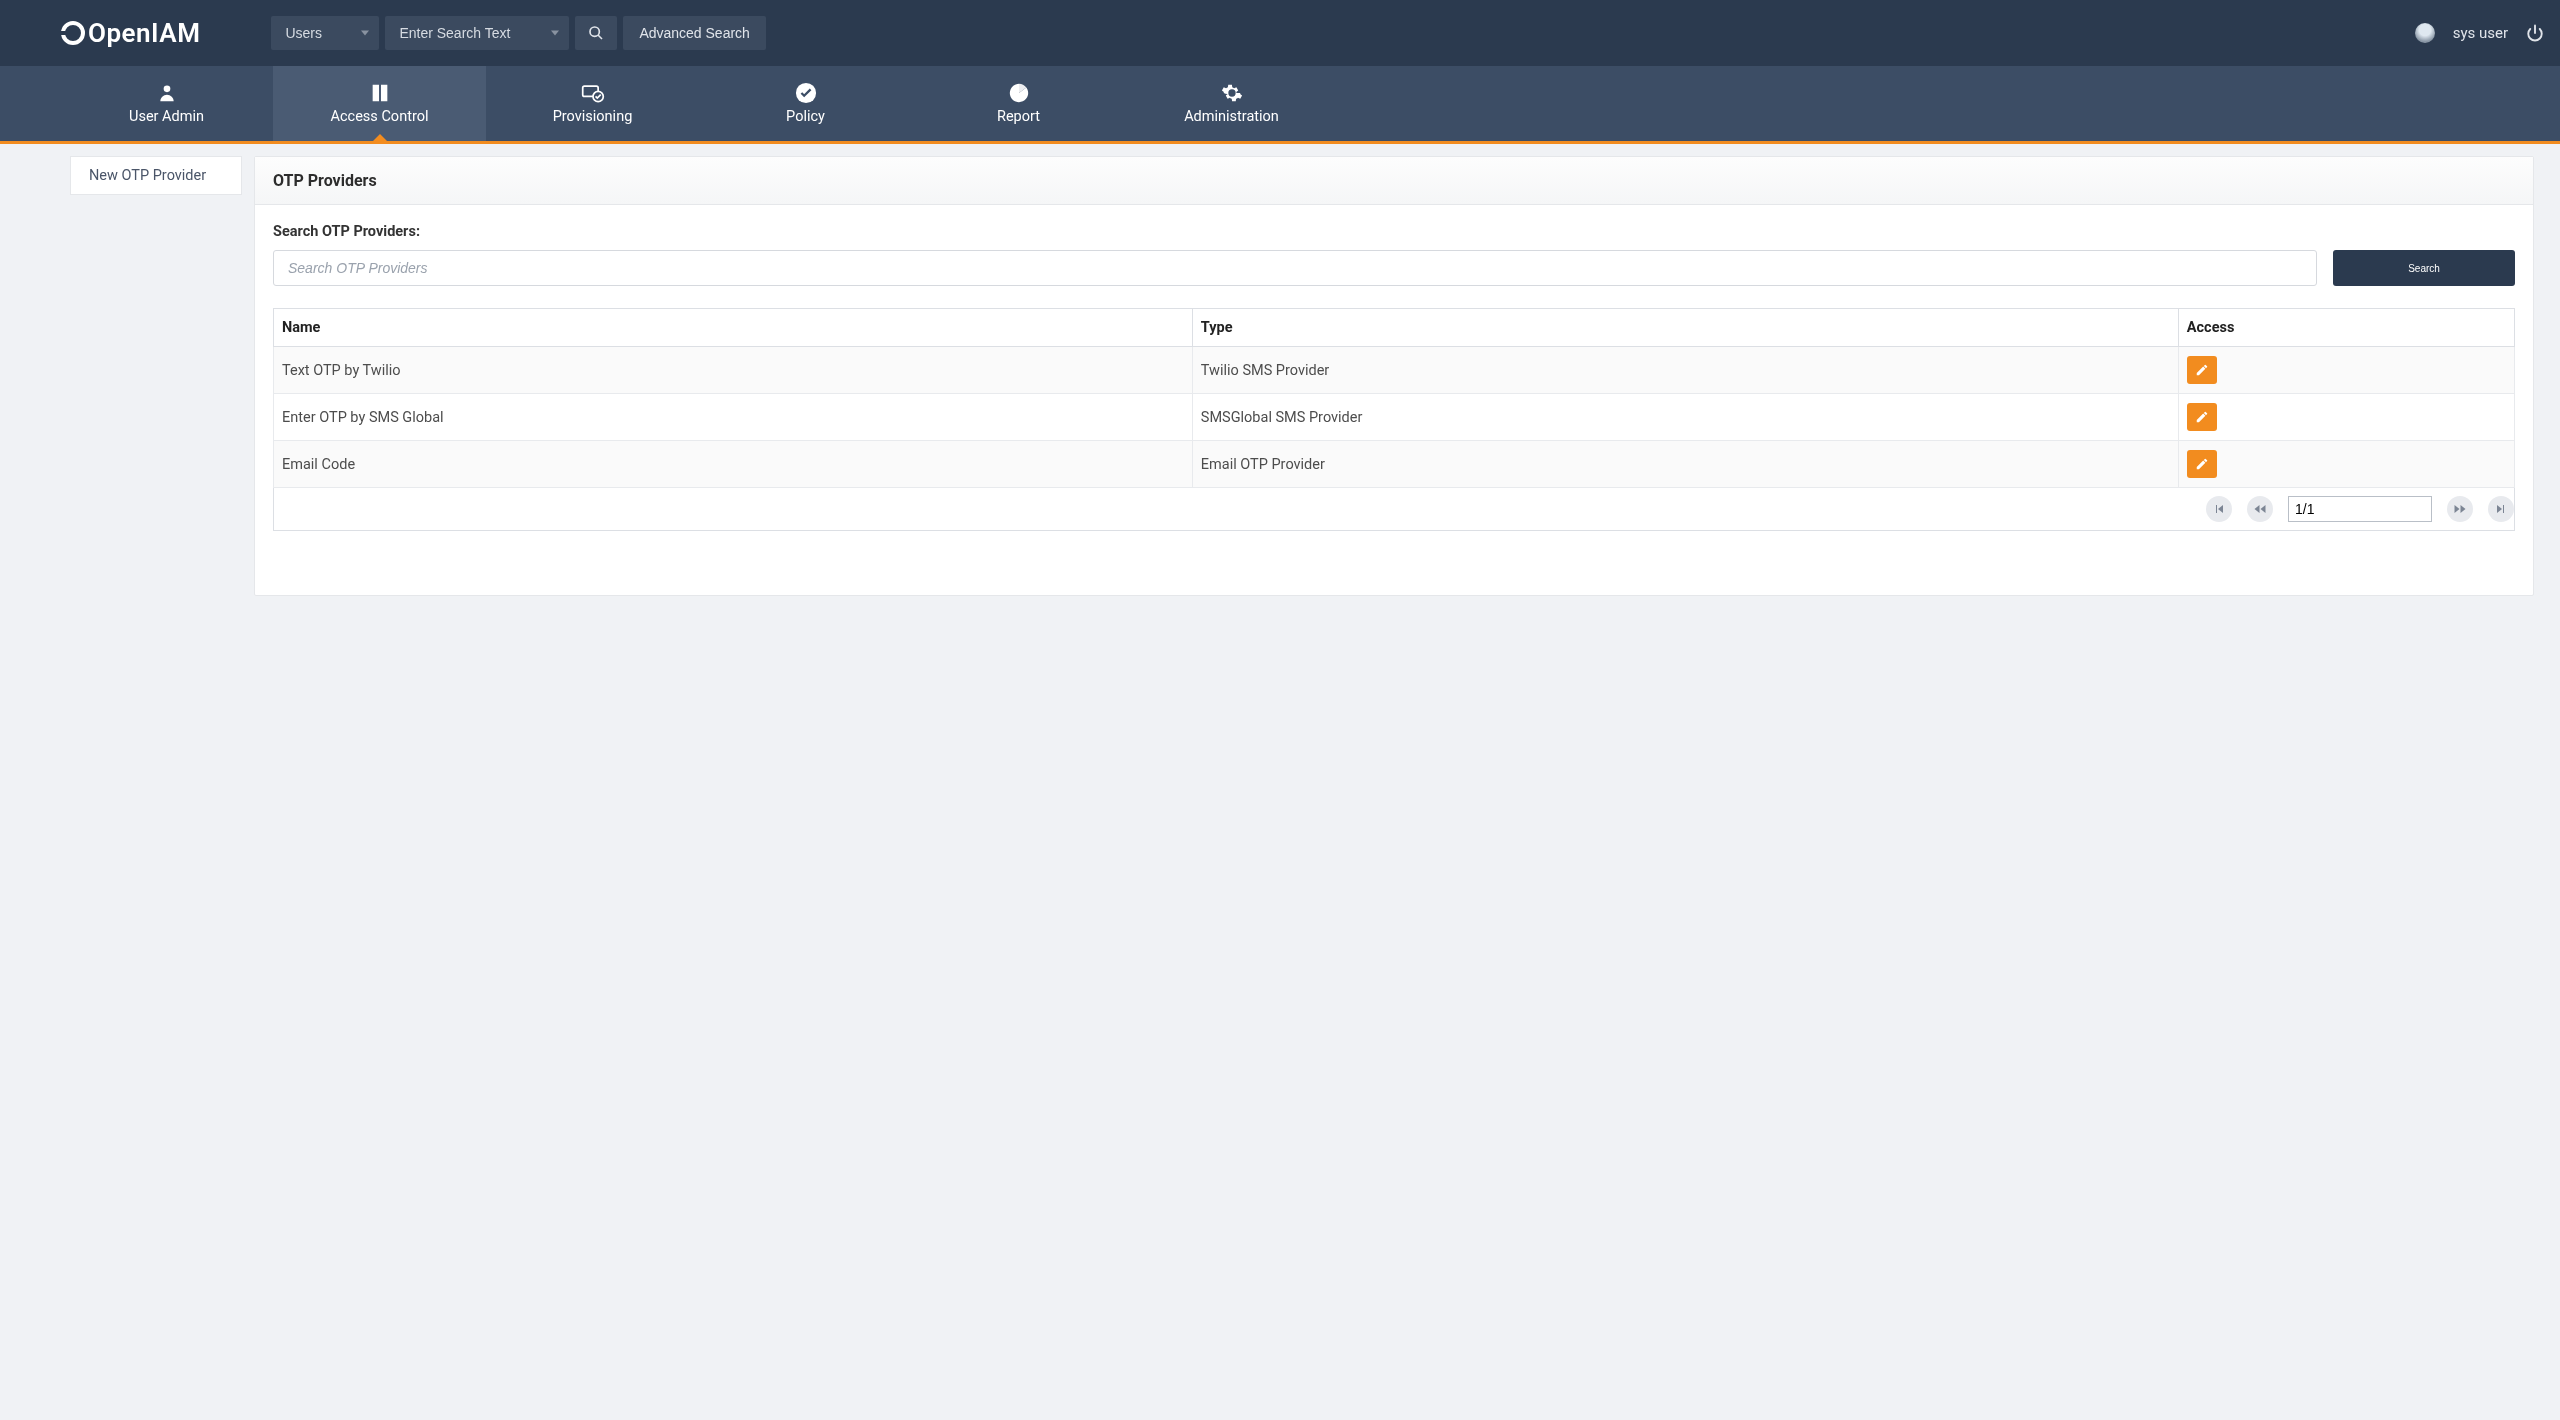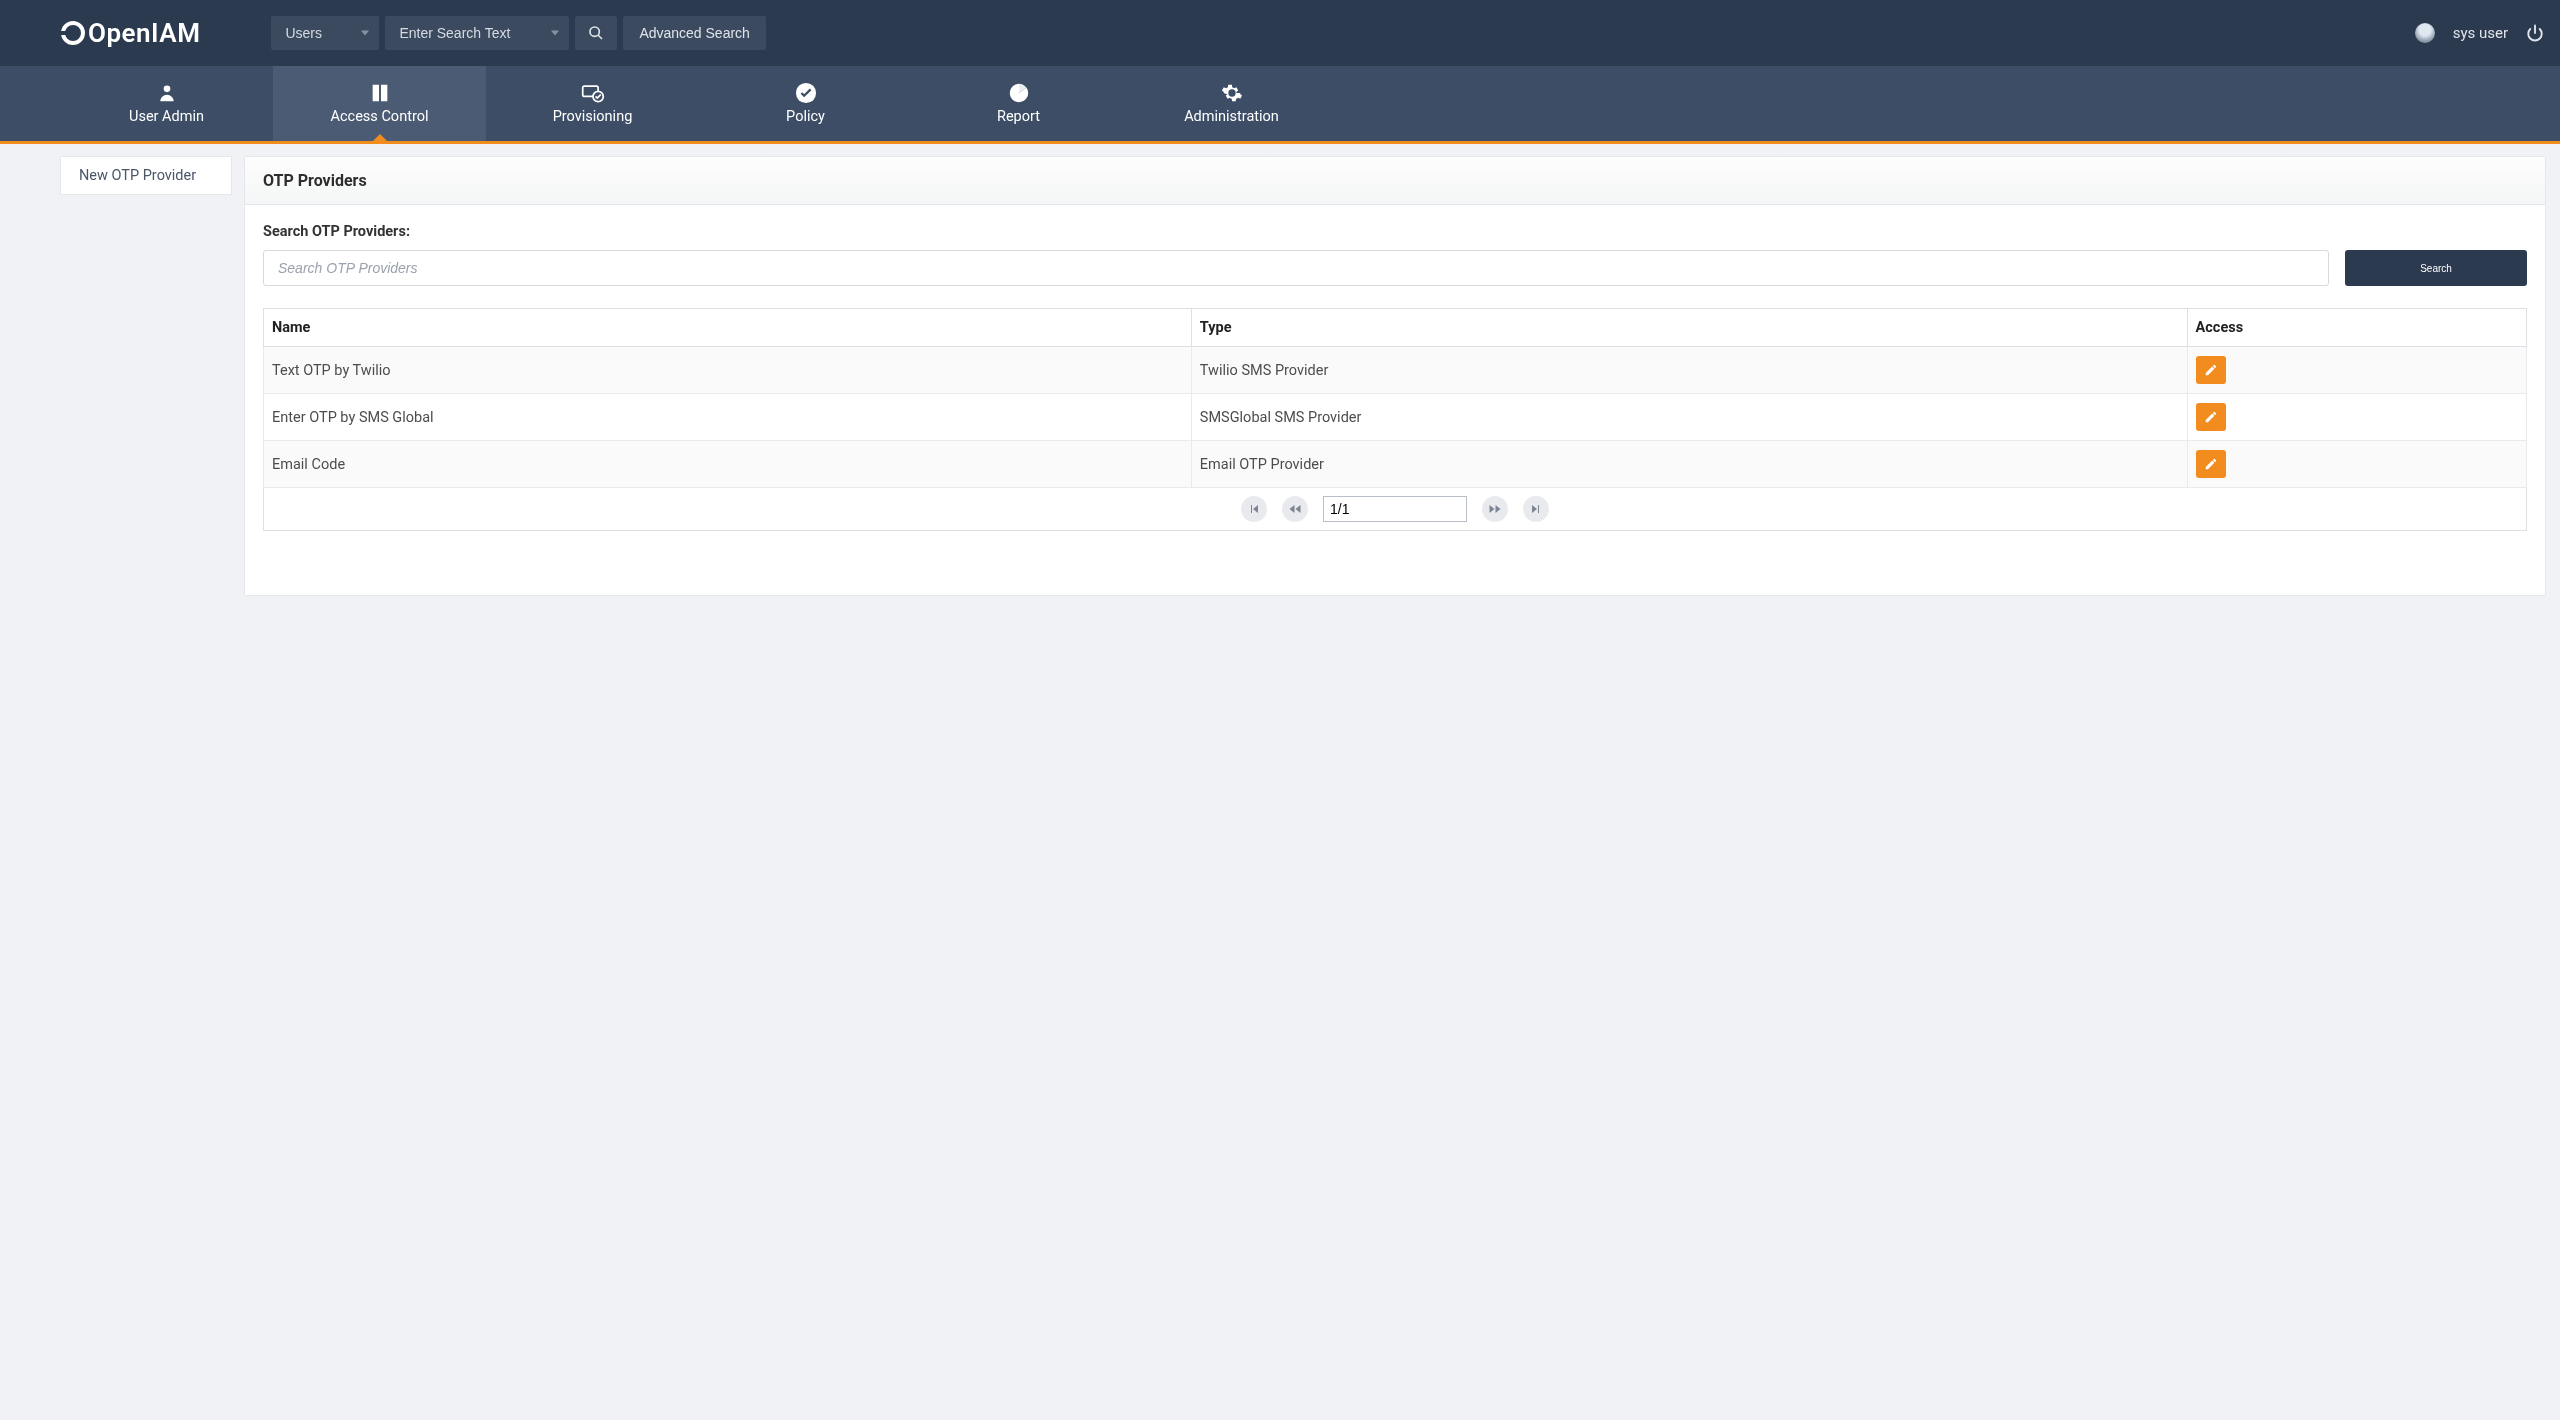--- a/index.html
+++ b/index.html
@@ -123,23 +123,24 @@
     transform: translateX(-50%);
     border-bottom: 10px solid #f28c1f;
     border-left: 10px solid transparent;
     border-right: 10px solid transparent;
   }
   .nav-icon { height: 22px; display:flex; align-items:center; justify-content:center; }
 
   
   .page {
     display: flex;
-    padding: 12px 14px 20px 0;
+    padding: 12px 26px 20px 0;
     gap: 12px;
     align-items: flex-start;
+    margin-left: 10px;
   }
   .sidebar {
     width: 232px;
     margin-left: 0;
   }
   .sidebar-item {
     background: #fff;
     border: 1px solid #e5e7ea;
     padding: 10px 18px;
     color: #4a5568;
@@ -214,21 +215,21 @@
     border-radius: 3px;
     display: flex; align-items: center; justify-content: center;
     cursor: pointer;
   }
   
   .pagination {
     border: 1px solid #dcdfe4;
     border-top: none;
     padding: 8px 0;
     display: flex;
-    justify-content: center;
+    justify-content: flex-end;
     align-items: center;
     gap: 15px;
   }
   .pg-btn {
     width: 26px; height: 26px;
     border-radius: 50%;
     background: #e8eaee;
     border: none;
     display: flex; align-items: center; justify-content: center;
     cursor: pointer;

